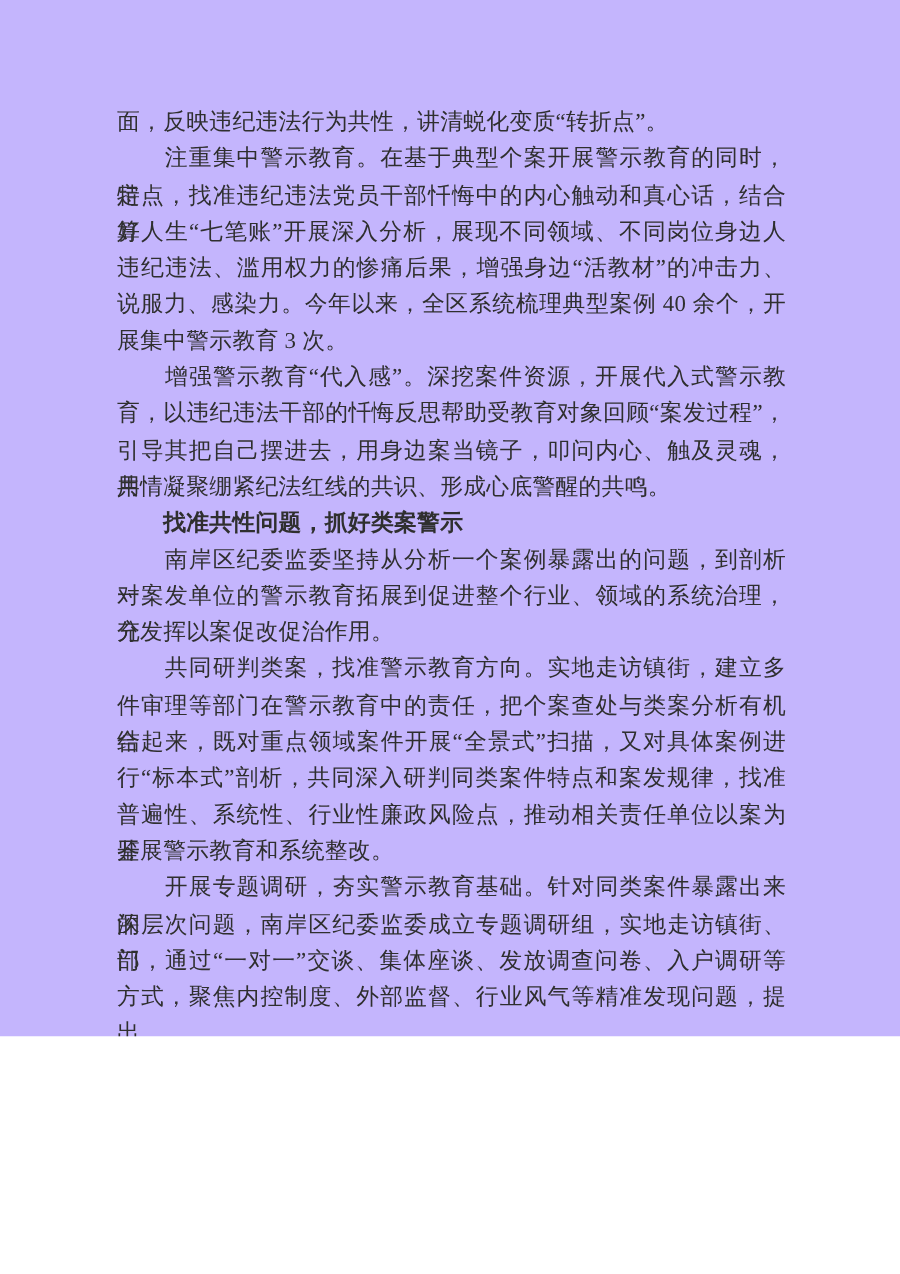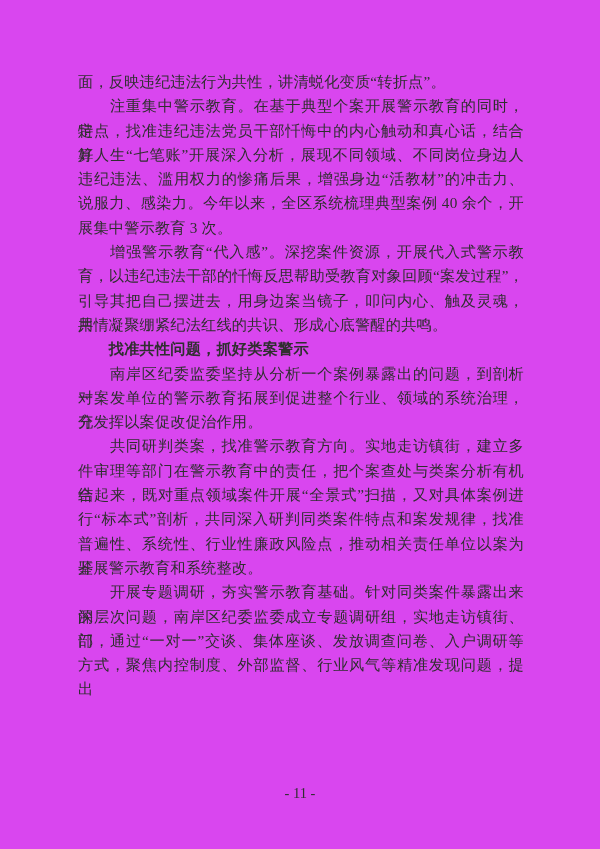--- a/index.html
+++ b/index.html
@@ -3,22 +3,22 @@
 <meta charset="utf-8">
 <style>
   html, body {
     margin: 0;
     padding: 0;
     background: #ffffff;
   }
   .page {
     position: relative;
     width: 600px;
-    height: 849px;
-    background: #d946ef;
+    height: 691px;
+    background: #c4b5fd;
     overflow: hidden;
     font-family: "Liberation Serif", "DejaVu Serif", serif;
     color: #2f2f2f;
   }
   .doc-body {
     position: absolute;
     left: 78px;
     top: 70px;
     width: 446px;
   }

